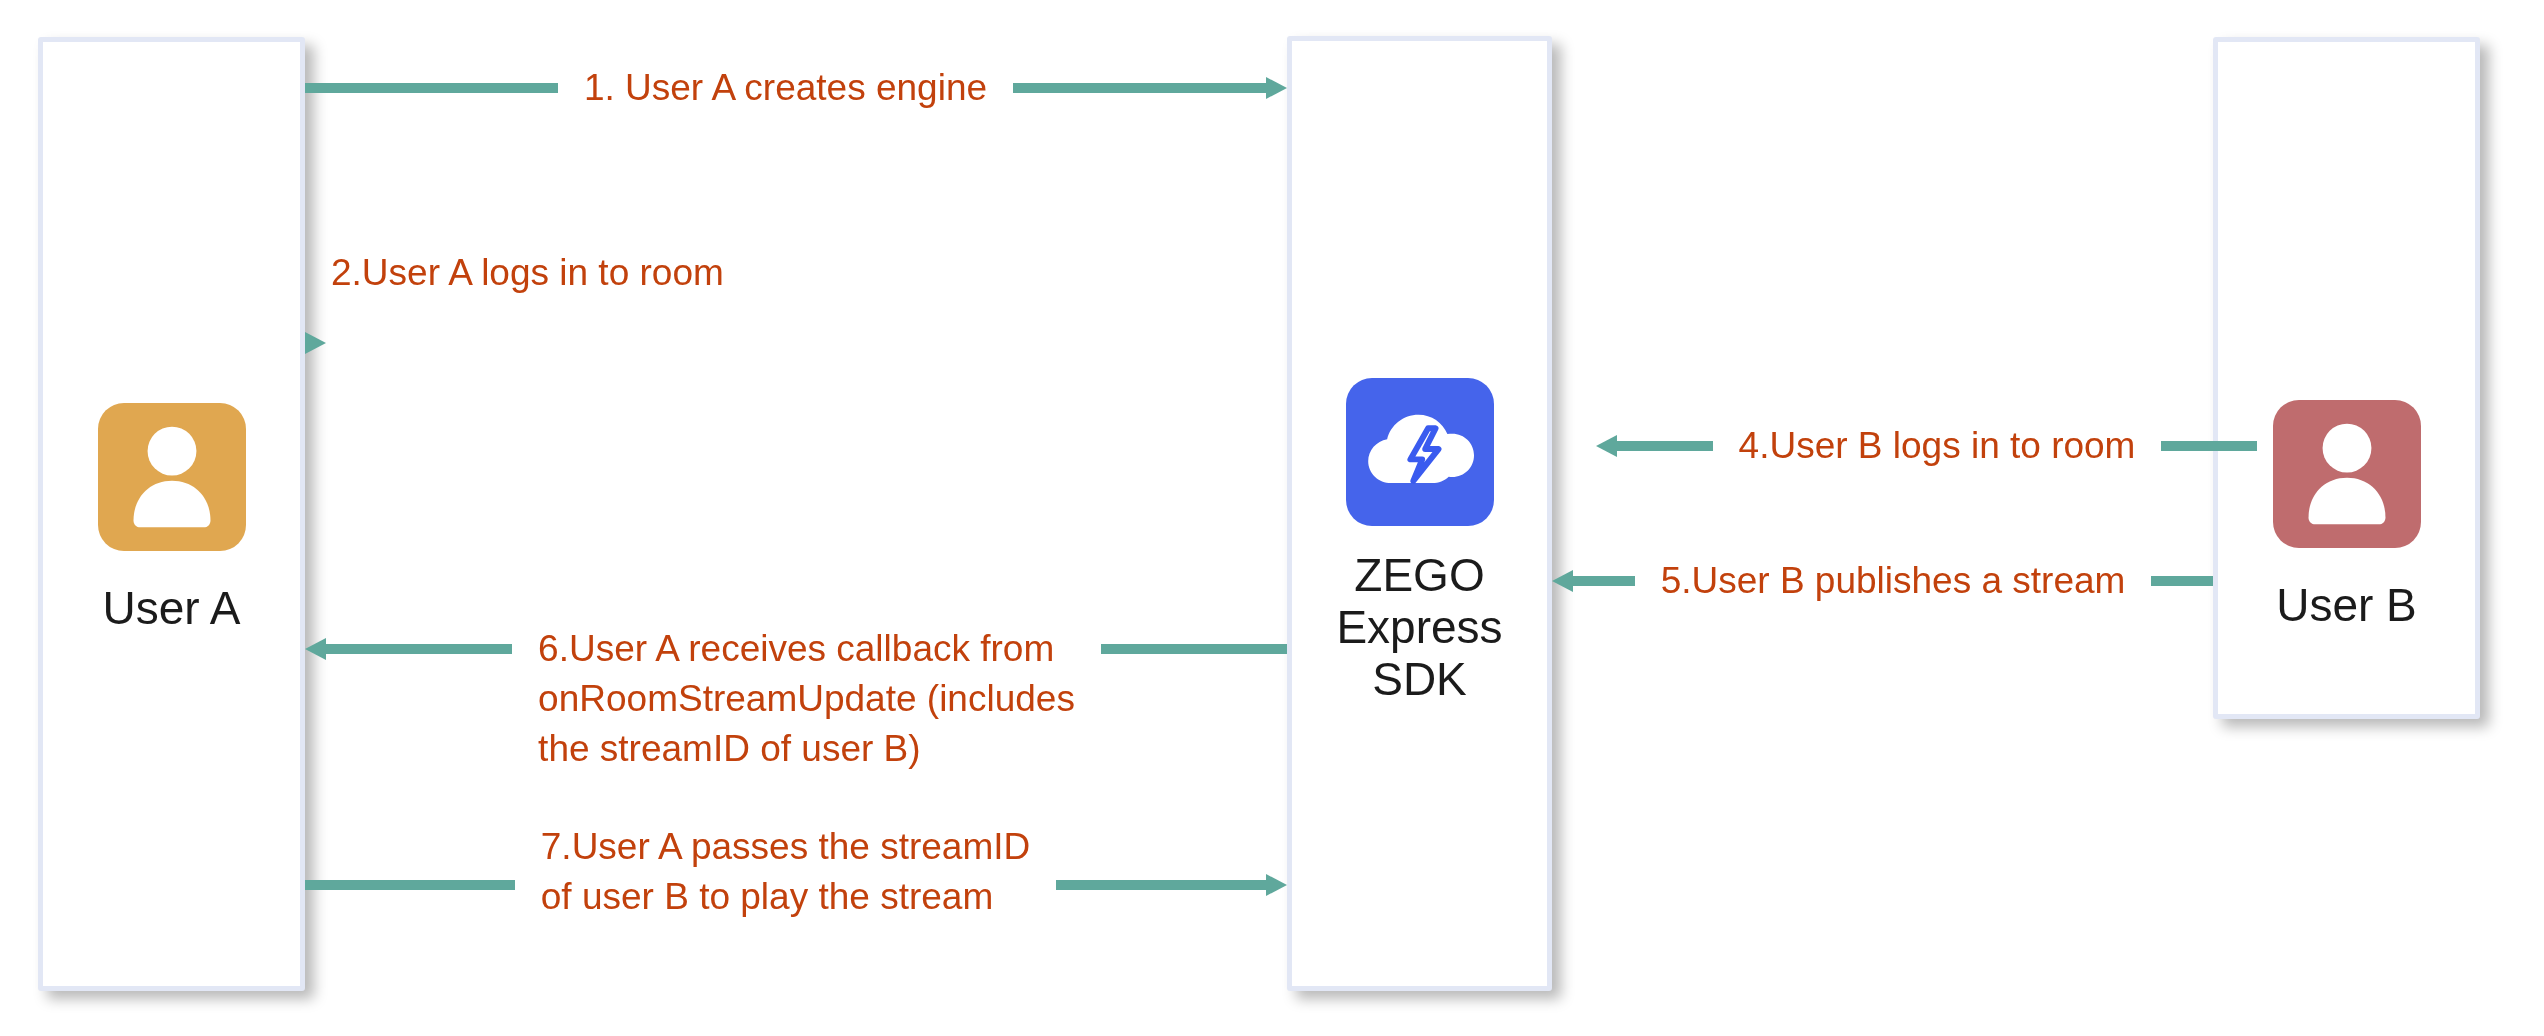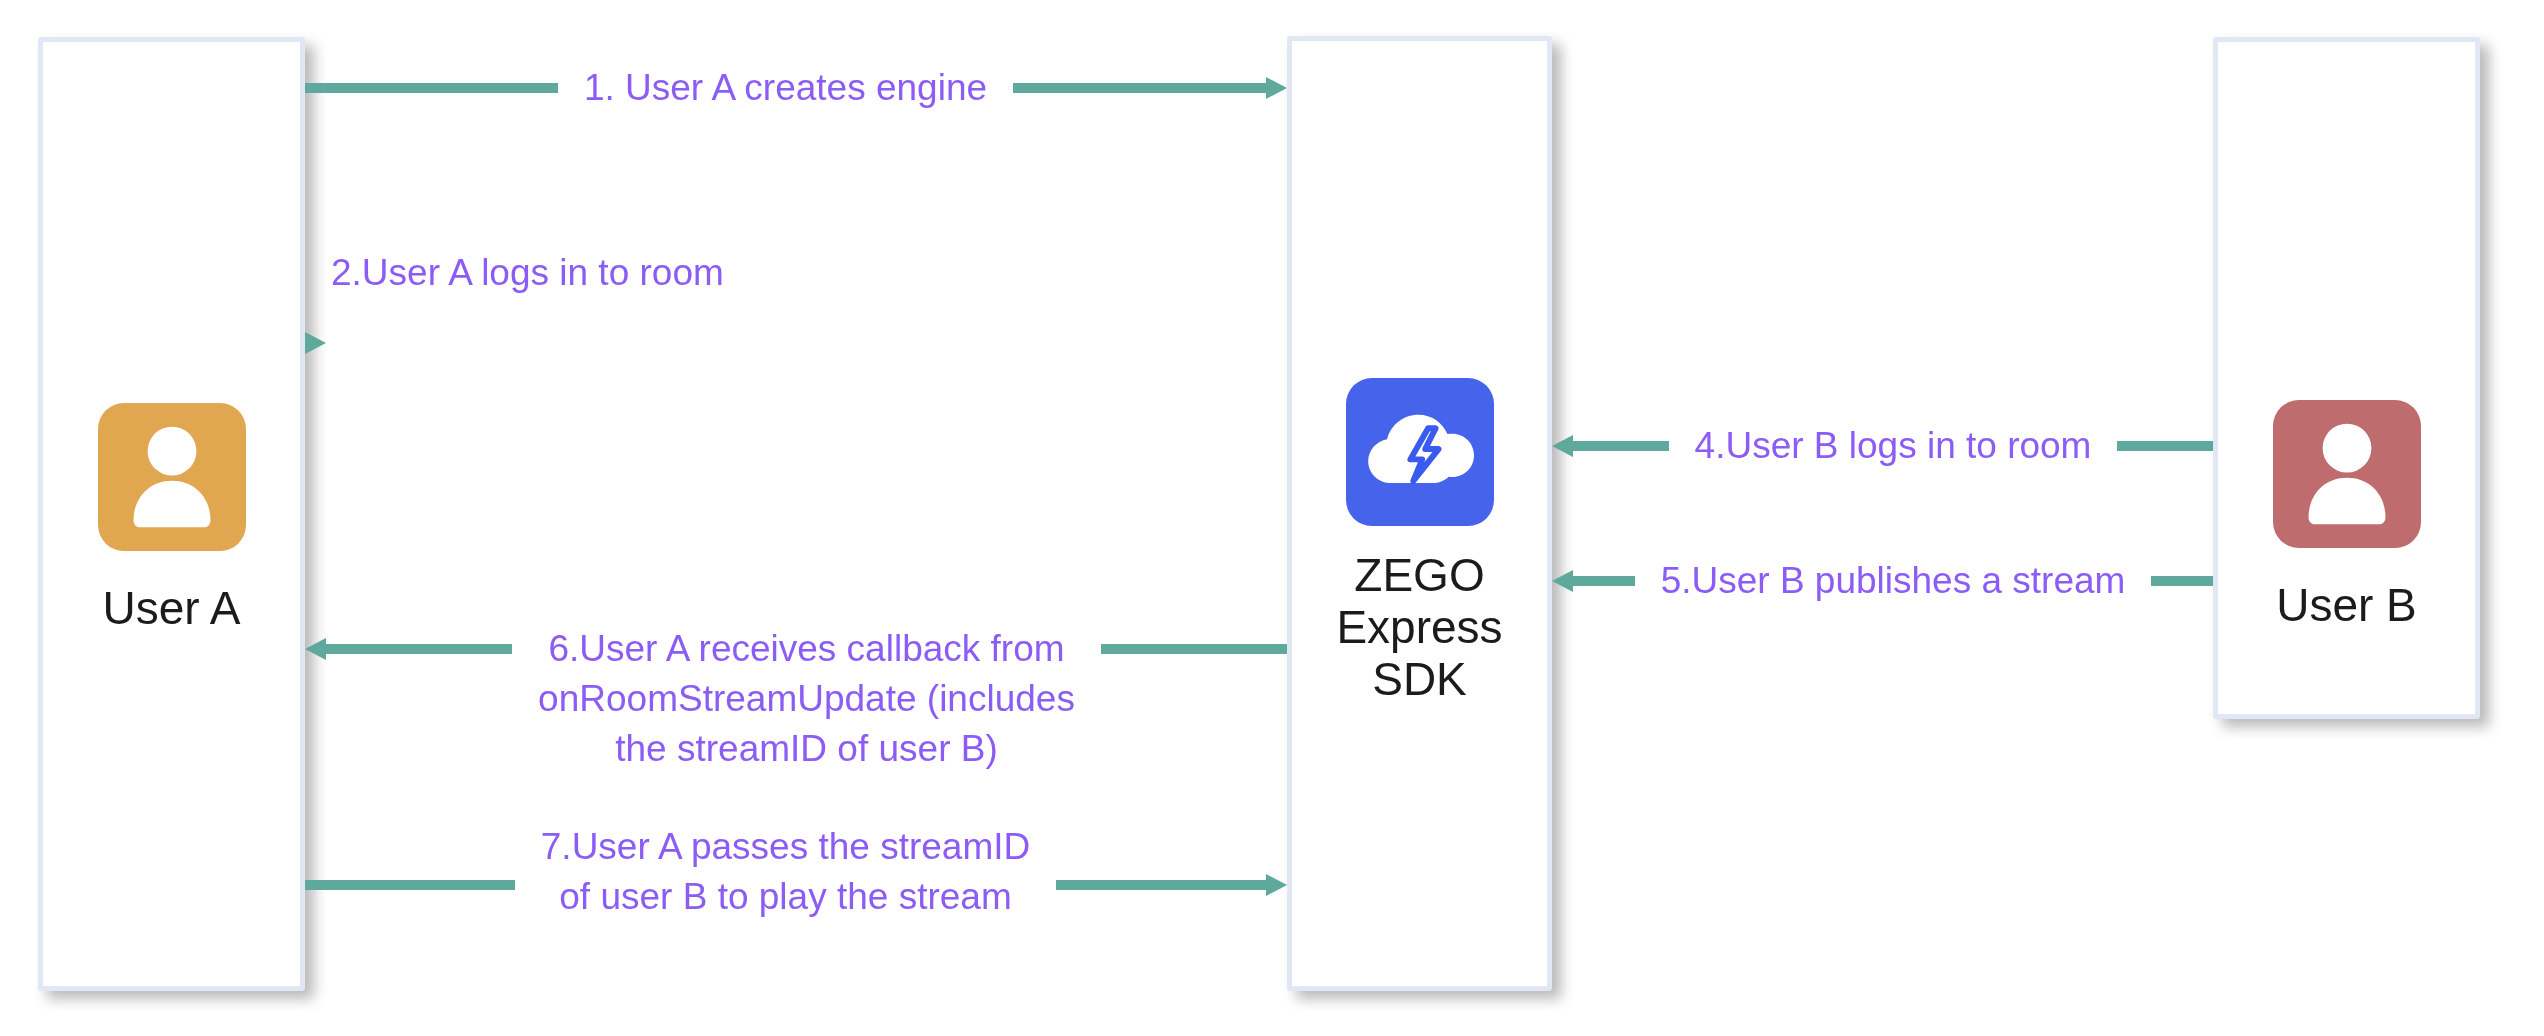--- a/index.html
+++ b/index.html
@@ -49,24 +49,24 @@
     --line-top: 20px;
   }
   .msg .seg {
     flex: 1 1 0;
     height: 10px;
     background: #5fa89c;
     margin-top: var(--line-top);
   }
   .msg .msg-label {
     flex: 0 0 auto;
-    text-align: center;
+    text-align: left;
     font-size: 37px;
     line-height: 50px;
-    color: #8b5cf6;
+    color: #c2410c;
     padding: 0 26px;
     white-space: pre-line;
   }
   .msg .head {
     flex: 0 0 auto;
     width: 0;
     height: 0;
     border-top: 11px solid transparent;
     border-bottom: 11px solid transparent;
     margin-top: calc(var(--line-top) - 6px);
@@ -120,21 +120,21 @@
   </div>
 
   <div class="msg" style="left:305px; top:228px; width:982px;flex-direction:column;">
     <div class="seg"></div>
     <div class="msg-label">2.User A logs in to room</div>
     <div class="seg"></div>
     <div class="head head-right"></div>
   </div>
 
 
-  <div class="msg" style="left:1552px; top:421px; width:661px;">
+  <div class="msg" style="left:1552px; top:421px; width:661px;padding-left:44px;">
     <div class="head head-left"></div>
     <div class="seg"></div>
     <div class="msg-label">4.User B logs in to room</div>
     <div class="seg"></div>
   </div>
 
   <div class="msg" style="left:1552px; top:556px; width:661px;">
     <div class="head head-left"></div>
     <div class="seg"></div>
     <div class="msg-label">5.User B publishes a stream</div>

